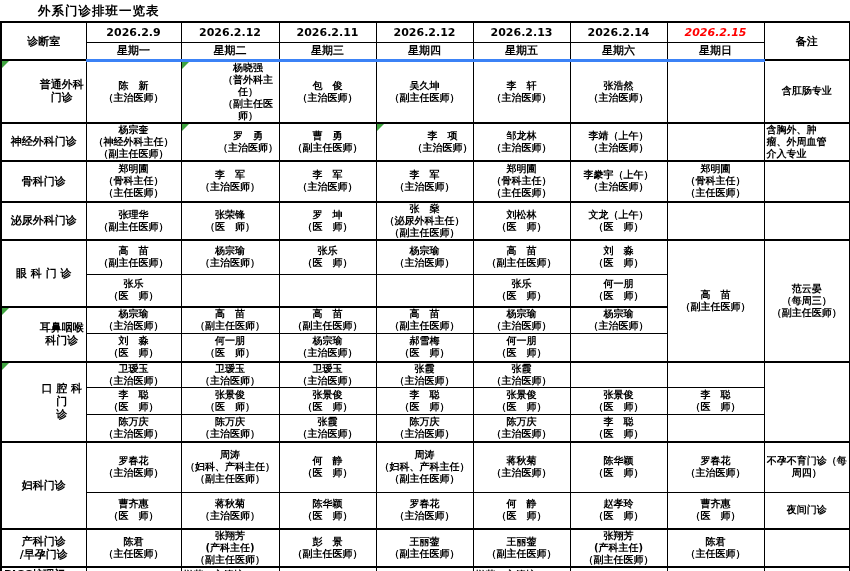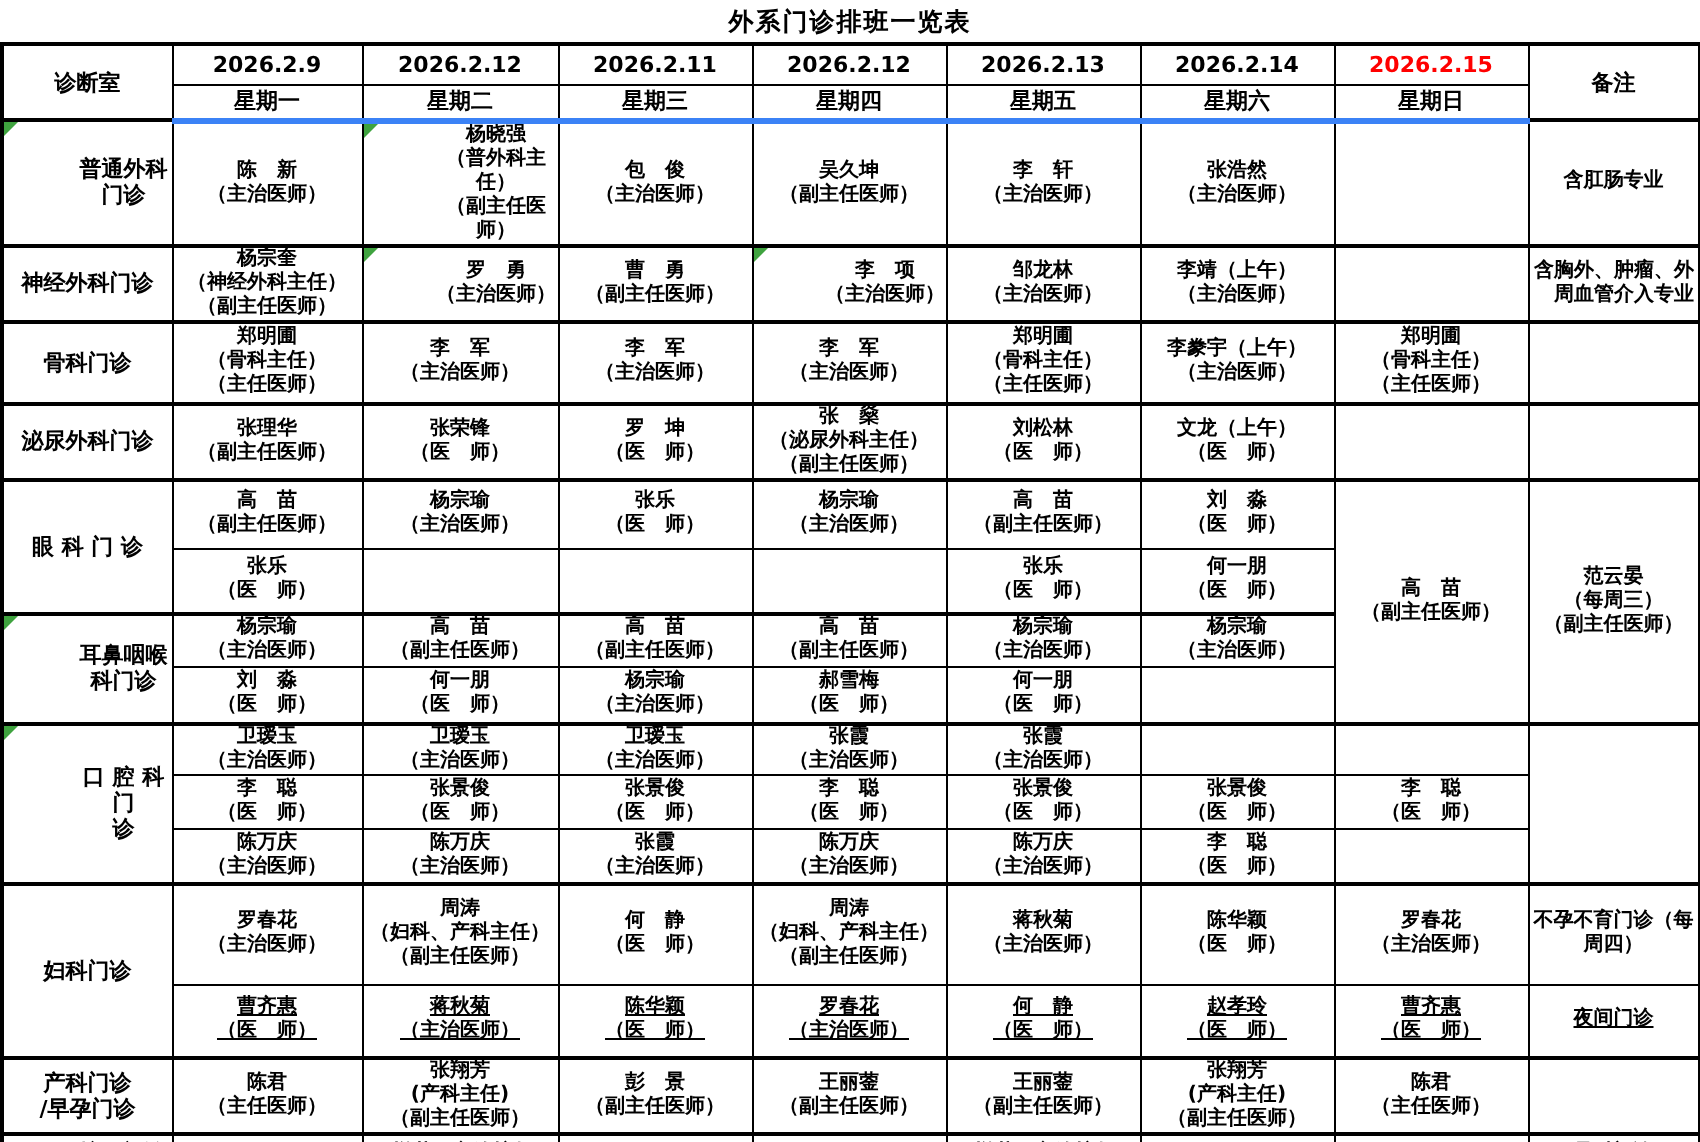--- a/index.html
+++ b/index.html
@@ -3,42 +3,42 @@
 <meta charset="utf-8">
 <style>
   html,body{margin:0;padding:0;background:#fff;}
   body{
     width:850px;height:571px;overflow:hidden;
     font-family:"DejaVu Sans","Liberation Sans",sans-serif;
     color:#000;font-weight:bold;
   }
   .page{width:850px;height:571px;}
   .title{
-    height:21px;line-height:21px;text-align:center;
-    font-size:12.5px;font-weight:bold;letter-spacing:1px;
+    height:21px;line-height:21px;
+    font-size:12.5px;font-weight:bold;letter-spacing:1px;margin-left:38px;
   }
   table.sched{
     border-collapse:collapse;table-layout:fixed;
     width:849px;border:2px solid #000;
   }
   .sched th,.sched td{
     border:1px solid #000;
     text-align:center;vertical-align:middle;
     padding:0;overflow:hidden;
     font-weight:bold;
   }
   .sched th{font-size:11px;}
   .sched td{font-size:10px;line-height:12px;}
   .sched td.dept{font-size:11px;line-height:13px;margin-top:20px;}
-  .sched td.left{text-align:right;padding-left:2px;padding-right:2px;}
+  .sched td.left{text-align:left;padding-left:2px;padding-right:17px;}
   tr.dates th{border-bottom:1px solid #000;}
   tr.weekdays th{border-bottom:3px solid #3b82f6;}
   th.span2{border-bottom:2px solid #000;margin-top:36px;}
   tbody tr.group-start td{border-top:2px solid #000;}
-  th.red{color:#ff0000;}
+  th.red{color:#ff0000;font-style:italic;}
   td.flag{position:relative;padding-left:36px;}
   td.flag::before{
     content:"";position:absolute;top:0;left:0;width:0;height:0;
     border-top:7px solid #3fa33f;border-right:7px solid transparent;
   }
 </style>
 </head>
 <body>
 
 <div class="page">
@@ -191,21 +191,21 @@
           <td class="dept" rowspan="2">妇科门诊</td>
           <td>罗春花<br>（主治医师）</td>
           <td>周涛<br>（妇科、产科主任）<br>（副主任医师）</td>
           <td>何　静<br>（医　师）</td>
           <td>周涛<br>（妇科、产科主任）<br>（副主任医师）</td>
           <td>蒋秋菊<br>（主治医师）</td>
           <td>陈华颖<br>（医　师）</td>
           <td>罗春花<br>（主治医师）</td>
           <td>不孕不育门诊（每周四）</td>
         </tr>
-        <tr style="height: 37px; text-decoration: underline;">
+        <tr style="height: 37px;">
           <td>曹齐惠<br>（医　师）</td>
           <td>蒋秋菊<br>（主治医师）</td>
           <td>陈华颖<br>（医　师）</td>
           <td>罗春花<br>（主治医师）</td>
           <td>何　静<br>（医　师）</td>
           <td>赵孝玲<br>（医　师）</td>
           <td>曹齐惠<br>（医　师）</td>
           <td>夜间门诊</td>
         </tr>
         <tr class="group-start" style="height: 38px; border-radius: 16px;">

